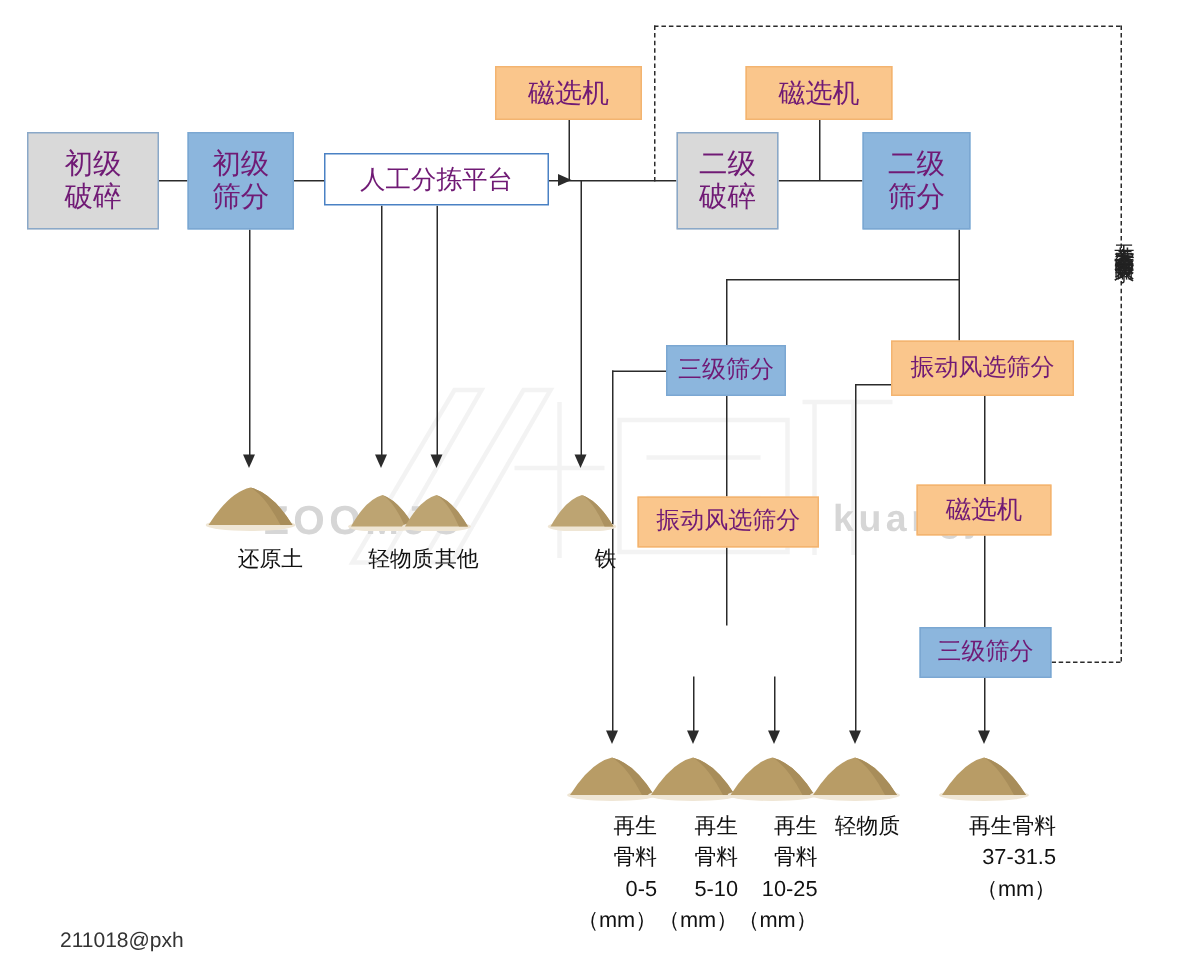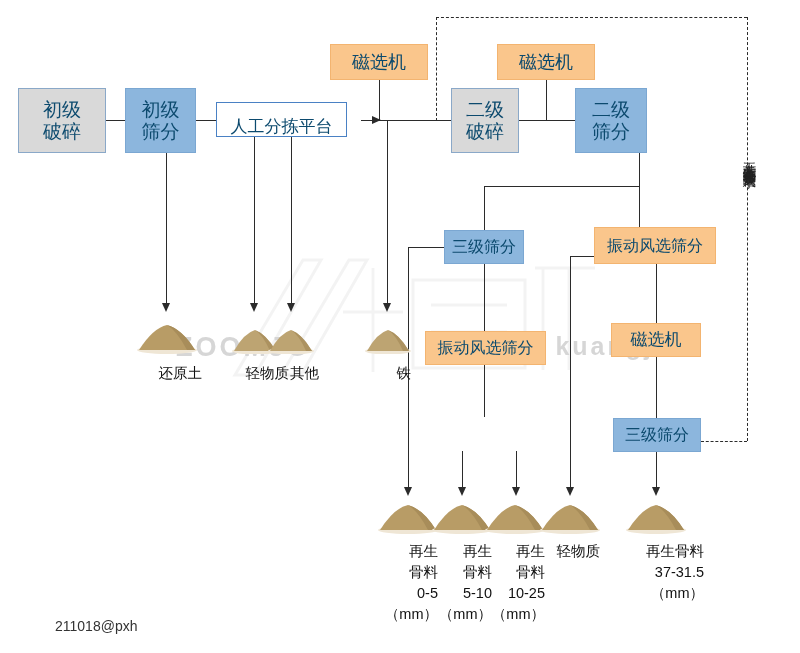--- a/index.html
+++ b/index.html
@@ -2,21 +2,21 @@
 <html><head>
 <meta charset="utf-8">
 <style>
   html,body{margin:0;padding:0;background:#ffffff;}
   body{font-family:"Liberation Sans","DejaVu Sans",sans-serif;}
   #stage{position:relative;width:800px;height:653px;background:#fff;overflow:hidden;}
 
   
   .node{position:absolute;box-sizing:border-box;display:flex;align-items:center;
         justify-content:center;text-align:center;line-height:1.12;
-        font-size:19px;color:#0c4a6e;z-index:6;}
+        font-size:19px;color:#701a75;z-index:6;}
   .node.gray  {background:#d9d9d9;border:1px solid #8aa8c8;}
   .node.blue  {background:#8cb6dd;border:1px solid #7ba7d2;}
   .node.orange{background:#fac68c;border:1px solid #f3b470;}
   .node.white {background:#ffffff;border:1px solid #4a81c4;}
   .node .txt{display:block;white-space:pre-line;}
 
   
   .ln{position:absolute;background:#2b2b2b;z-index:3;}
   .ln.h{height:1px;}
   .ln.v{width:1px;}
@@ -36,21 +36,21 @@
   
   .pile{position:absolute;z-index:5;}
   .plabel{position:absolute;text-align:right;font-size:14.5px;color:#111;
           line-height:1.45;z-index:5;white-space:pre-line;}
 
   
   .wm{position:absolute;z-index:1;pointer-events:none;opacity:.30;}
   .wm-sub{position:absolute;z-index:1;color:#d6d6d6;font-size:27px;font-weight:700;
           letter-spacing:3px;pointer-events:none;}
 
-  .footer{position:absolute;font-size:14px;color:#333;z-index:6;margin-left:15px;}
+  .footer{position:absolute;font-size:14px;color:#333;z-index:6;}
 </style>
 </head>
 <body>
 
 <div id="stage">
 
   <svg class="wm" style="left:225px;top:250px;" width="380" height="130" viewBox="0 0 380 130">
     <g stroke="#d8d8d8" stroke-width="3" fill="none">
       <path d="M10 125 L78 10 L96 10 L30 125 Z"></path>
       <path d="M56 125 L124 10 L142 10 L76 125 Z"></path>
@@ -126,21 +126,21 @@
   <div class="node gray" style="left:18px;top:88px;width:88px;height:65px;">
     <span class="txt">初级
 破碎</span>
     </div>
 
   <div class="node blue" style="left:125px;top:88px;width:71px;height:65px;">
     <span class="txt">初级
 筛分</span>
     </div>
 
-  <div class="node white" style="left:216px;top:102px;width:131px;height:35px;font-size:17px;align-items:flex-end;">
+  <div class="node white" style="left:216px;top:102px;width:150px;height:35px;font-size:17px;">
     <span class="txt">人工分拣平台</span>
     </div>
 
   <div class="node orange" style="left:330px;top:44px;width:98px;height:36px;font-size:18px;">
     <span class="txt">磁选机</span>
     </div>
 
   <div class="node gray" style="left:451px;top:88px;width:68px;height:65px;">
     <span class="txt">二级
 破碎</span>

